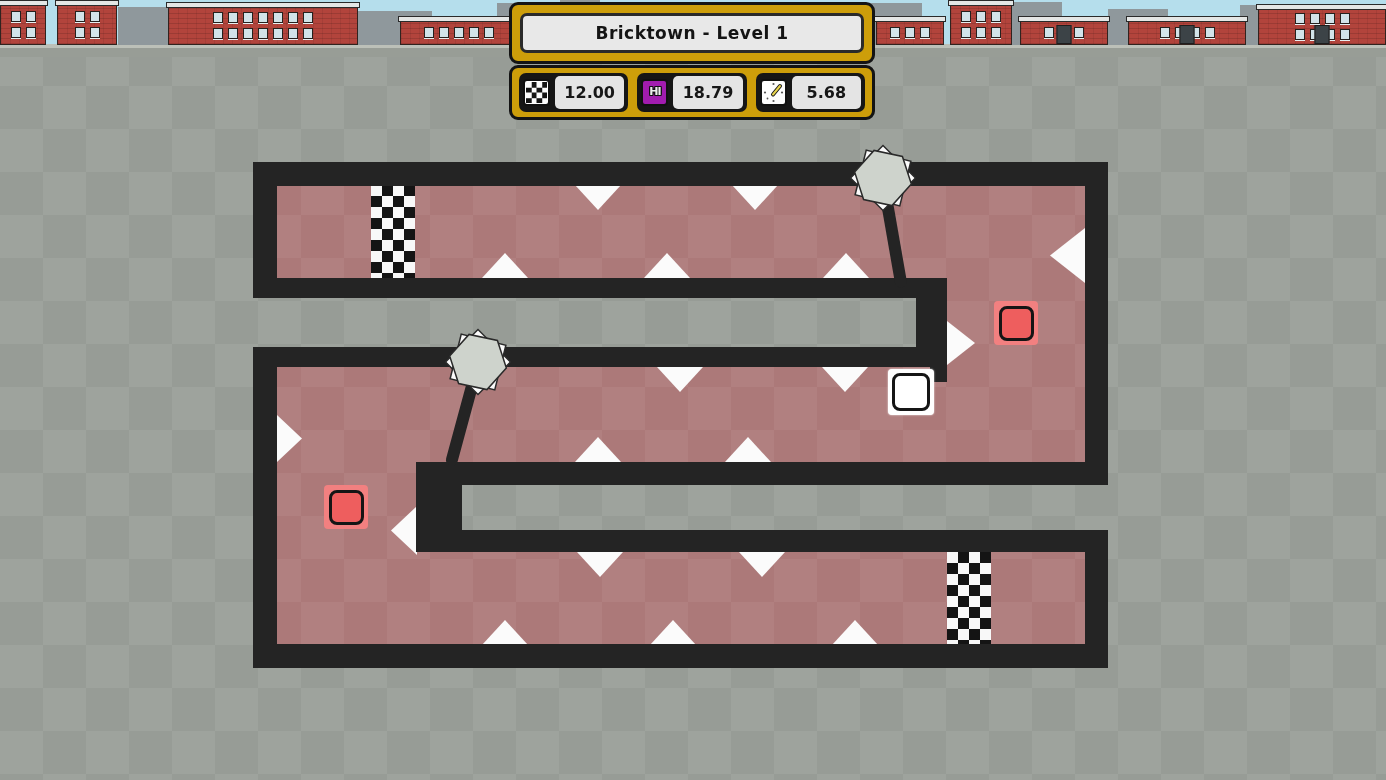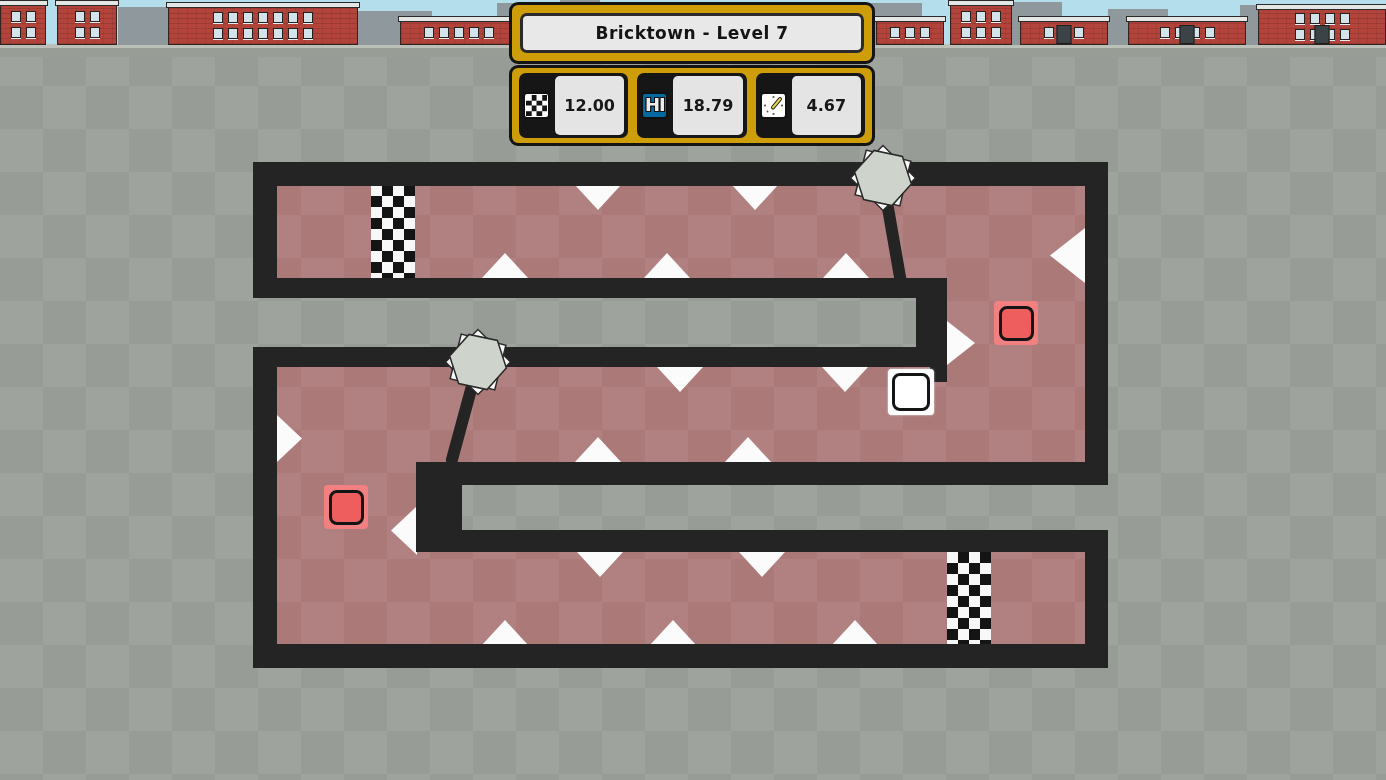--- a/index.html
+++ b/index.html
@@ -47,26 +47,26 @@
   .panel{background:#cd9e0a;border:3px solid #141414;border-radius:9px;}
   .panel-title{padding:8px;}
   .hud-title{background:#e8e8e8;border:3px solid #2a2a2a;border-radius:7px;text-align:center;
     font-weight:bold;font-size:17px;color:#141414;padding:7px 0;letter-spacing:.5px;}
   .panel-stats{margin-top:1px;padding:5px 7px;display:flex;gap:9px;}
   .stat-box{flex:1;background:#161616;border-radius:7px;padding:3px 4px;display:flex;align-items:center;gap:5px;}
   .stat-icon{width:27px;height:27px;flex:none;border-radius:4px;}
   .flag-icon{background:#fff;border:2px solid #111;display:flex;align-items:center;justify-content:center;}
   .flag-checker{width:21px;height:21px;
     background:conic-gradient(#141414 25%,#fcfcfc 0 50%,#141414 0 75%,#fcfcfc 0) 0 0/10.5px 10.5px;}
-  .hi-icon{background:#0369a1;border:2px solid #111;color:#ececec;font-size:18px;font-weight:bold;
+  .hi-icon{background:#a21caf;border:2px solid #111;color:#ececec;font-size:11px;font-weight:bold;
     text-align:center;line-height:22px;letter-spacing:-1px;
     text-shadow:-1px -1px 0 #111,1px -1px 0 #111,-1px 1px 0 #111,1px 1px 0 #111,0 -1px 0 #111,0 1px 0 #111,-1px 0 0 #111,1px 0 0 #111;}
   .timer-icon{background:#fdfdfd;border:2px solid #111;display:flex;align-items:center;justify-content:center;}
   .stat-value{flex:1;background:#e4e4e4;border-radius:5px;text-align:center;font-weight:bold;
-    font-size:16px;color:#171717;padding:20px 0;}
+    font-size:16px;color:#171717;padding:7px 0;}
 </style>
 </head>
 <body>
 
 <div class="scene">
   <div class="sky"></div>
   <div id="skyline">
       <div class="b b-gray" style="left: 118px; width: 58px; height: 38px;"></div>
       <div class="b b-gray" style="left: 358px; width: 74px; height: 34px;"></div>
       <div class="b b-gray" style="left: 497px; width: 70px; height: 42px;"></div>
@@ -236,21 +236,21 @@
       <div class="gsq hazard" style="left: 324px; top: 485px;">
         <div class="gsq-inner"></div>
       </div>
       <div class="gsq player" style="left: 888px; top: 369px;">
         <div class="gsq-inner"></div>
       </div>
     </div>
 
   <div class="hud">
     <div class="panel panel-title">
-      <div class="hud-title">Bricktown - Level 7</div>
+      <div class="hud-title">Bricktown - Level 1</div>
     </div>
     <div class="panel panel-stats">
       <div class="stat-box">
         <div class="stat-icon flag-icon">
             <div class="flag-checker"></div>
           </div>
         <div class="stat-value">12.00</div>
       </div>
       <div class="stat-box">
         <div class="stat-icon hi-icon">HI</div>
@@ -264,17 +264,17 @@
                 <circle cx="20" cy="11.5" r="1.1"></circle>
               <circle cx="11.5" cy="20" r="1.1"></circle>
                 <circle cx="3" cy="11.5" r="1.1"></circle>
               <circle cx="17.5" cy="5.5" r="0.9"></circle>
                 <circle cx="5.5" cy="17.5" r="0.9"></circle>
             </g>
             <line x1="11" y1="13.5" x2="18" y2="5" stroke="#1a1a1a" stroke-width="4" stroke-linecap="round"></line>
             <line x1="11" y1="13.5" x2="18" y2="5" stroke="#e8d44d" stroke-width="2" stroke-linecap="round"></line>
           </svg>
         </div>
-        <div class="stat-value">4.67</div>
+        <div class="stat-value">5.68</div>
       </div>
     </div>
   </div>
 </div>
 
 </body></html>

